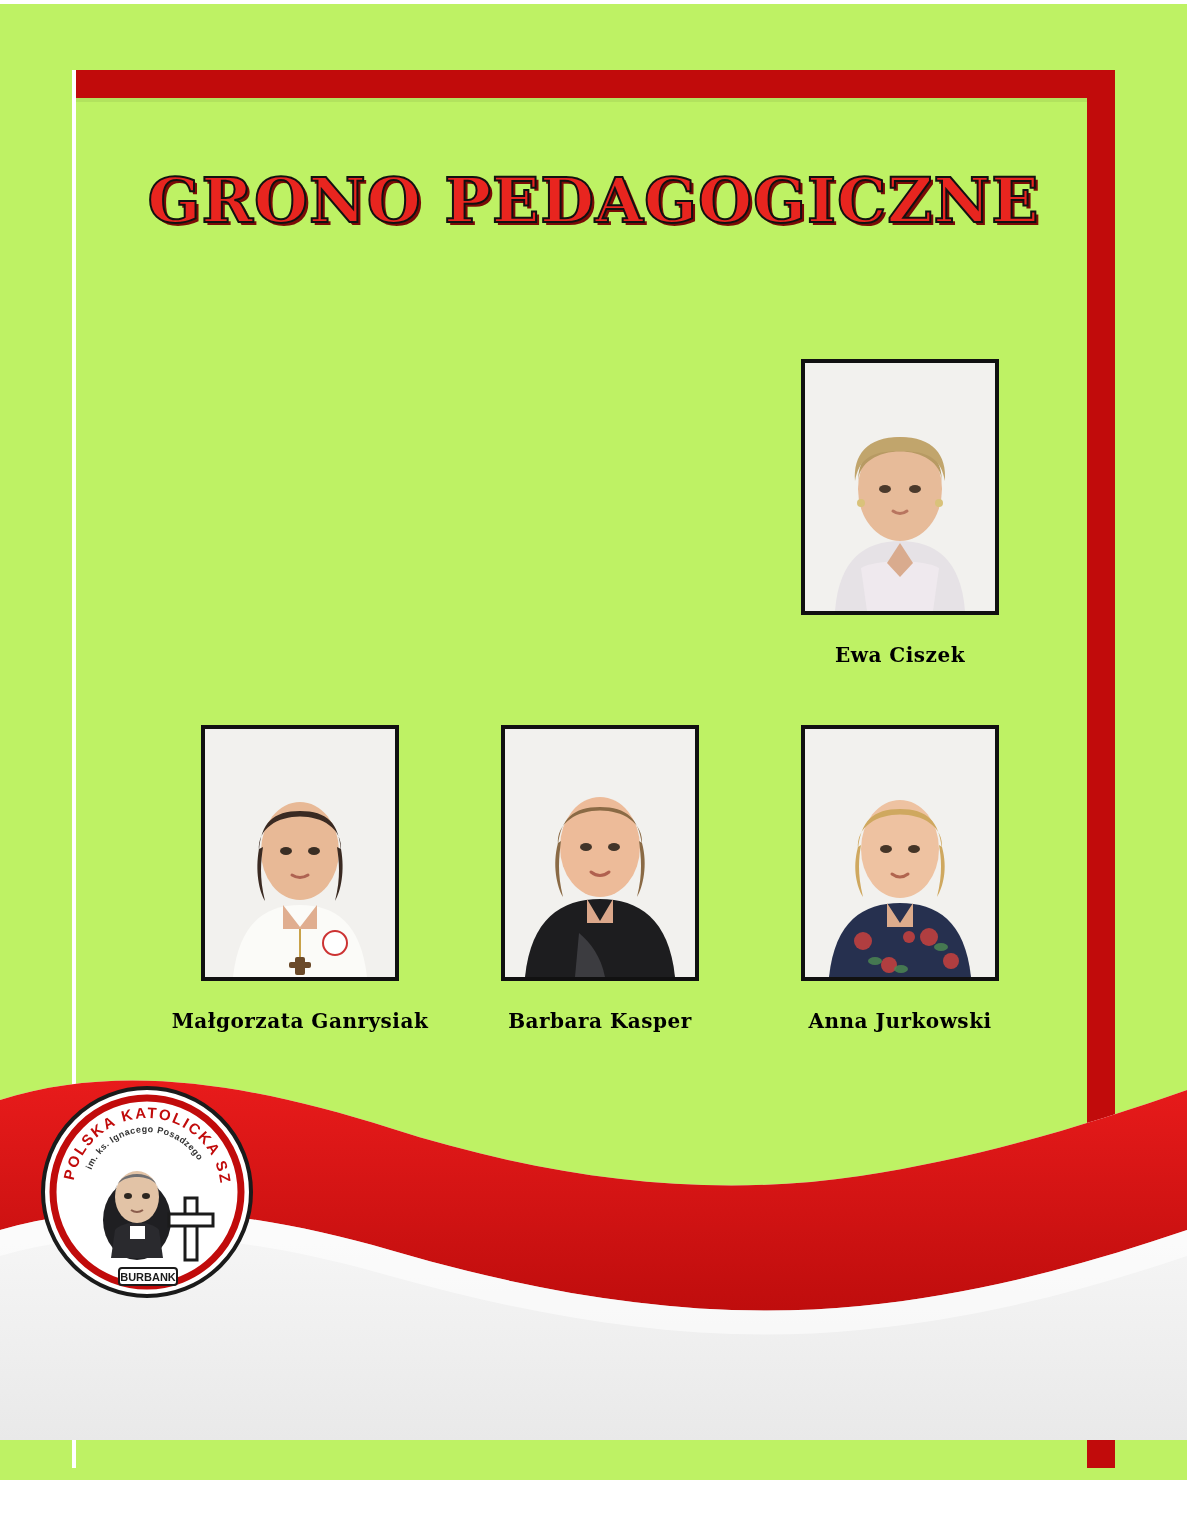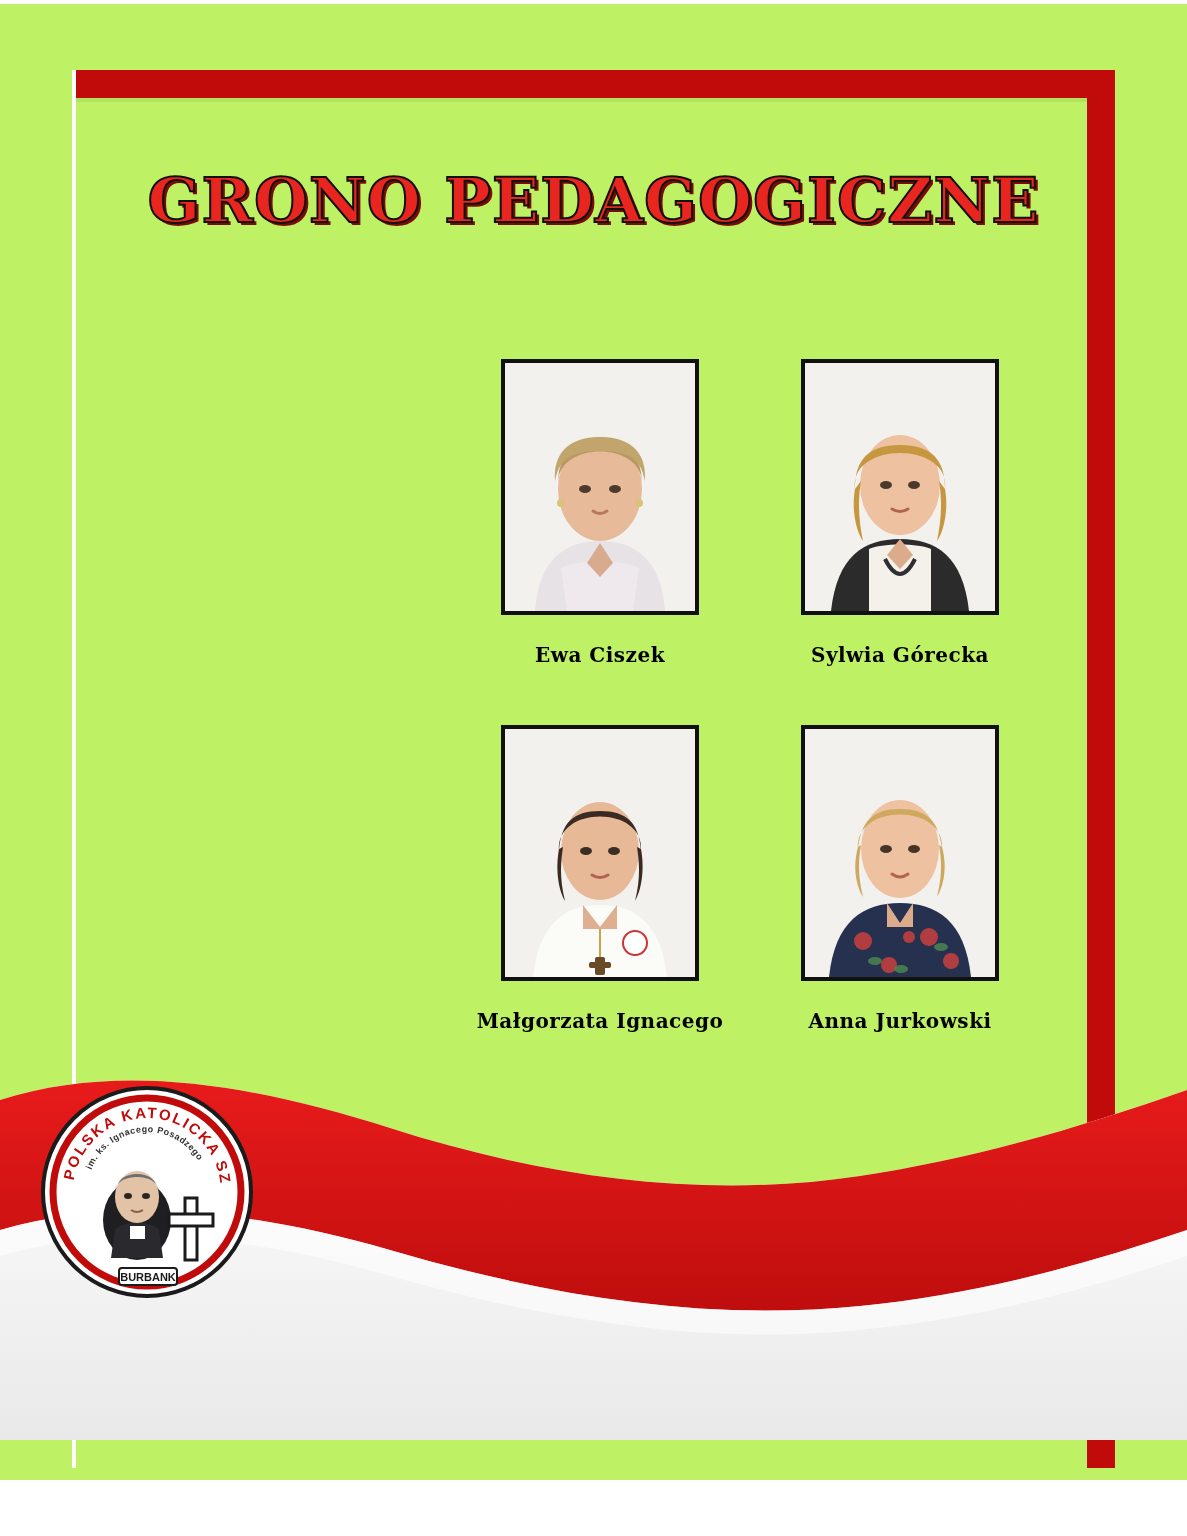--- a/index.html
+++ b/index.html
@@ -164,39 +164,20 @@
             <ellipse cx="110" cy="126" rx="6" ry="4" fill="#4c3a2c"></ellipse>
             <path d="M88 148 Q95 153 102 148" stroke="#b8755f" stroke-width="3" fill="none" stroke-linecap="round"></path>
             <circle cx="56" cy="140" r="4" fill="#d9c27a"></circle>
             <circle cx="134" cy="140" r="4" fill="#d9c27a"></circle>
           </svg>
         </div>
         <div class="name">Ewa Ciszek</div>
       </div>
 
 
-      <div class="cell">
-        <div class="photo-frame">
-          <svg viewBox="0 0 190 248" preserveAspectRatio="xMidYMid slice" aria-hidden="true">
-            <rect x="0" y="0" width="190" height="248" fill="#f2f1ee"></rect>
-            <path d="M26 248 C32 194 58 176 95 176 C132 176 158 194 164 248 Z" fill="#2b2b2b"></path>
-            <path d="M64 186 C76 180 114 180 126 186 L126 248 L64 248 Z" fill="#f4f1ea"></path>
-            <path d="M95 176 L82 192 L95 206 L108 192 Z" fill="#dcab8c"></path>
-            <ellipse cx="95" cy="122" rx="40" ry="50" fill="#eec1a0"></ellipse>
-            <path d="M50 126 C44 78 146 78 140 126 C140 96 126 82 95 82 C64 82 50 96 50 126 Z" fill="#c6973f"></path>
-            <path d="M50 126 C46 148 52 170 58 178 C52 150 54 130 56 118 Z" fill="#c6973f"></path>
-            <path d="M140 126 C144 148 138 170 132 178 C138 150 136 130 134 118 Z" fill="#c6973f"></path>
-            <ellipse cx="81" cy="122" rx="6" ry="4" fill="#4a3a2b"></ellipse>
-            <ellipse cx="109" cy="122" rx="6" ry="4" fill="#4a3a2b"></ellipse>
-            <path d="M87 146 Q95 151 103 146" stroke="#b06552" stroke-width="3" fill="none" stroke-linecap="round"></path>
-            <path d="M80 196 Q95 226 110 196" stroke="#2f2f33" stroke-width="4" fill="none"></path>
-          </svg>
-        </div>
-        <div class="name">Sylwia Górecka</div>
-      </div>
 
     </div>
 
     <div class="row">
 
       <div class="cell">
         <div class="photo-frame">
           <svg viewBox="0 0 190 248" preserveAspectRatio="xMidYMid slice" aria-hidden="true">
             <rect x="0" y="0" width="190" height="248" fill="#f2f1ee"></rect>
             <path d="M28 248 C34 194 60 176 95 176 C130 176 156 194 162 248 Z" fill="#fbfbf8"></path>
@@ -207,23 +188,41 @@
             <path d="M136 120 C140 142 136 162 130 172 C136 148 134 132 132 118 Z" fill="#3a2a22"></path>
             <ellipse cx="81" cy="122" rx="6" ry="4" fill="#3a2e24"></ellipse>
             <ellipse cx="109" cy="122" rx="6" ry="4" fill="#3a2e24"></ellipse>
             <path d="M87 146 Q95 151 103 146" stroke="#ae6352" stroke-width="3" fill="none" stroke-linecap="round"></path>
             <path d="M95 200 L95 232" stroke="#c9a24a" stroke-width="2"></path>
             <rect x="90" y="228" width="10" height="18" rx="2" fill="#6b4a2a"></rect>
             <rect x="84" y="233" width="22" height="6" rx="2" fill="#6b4a2a"></rect>
             <circle cx="130" cy="214" r="12" fill="#ffffff" stroke="#c33" stroke-width="2"></circle>
           </svg>
         </div>
-        <div class="name">Małgorzata Ignacego</div>
+        <div class="name">Małgorzata Ganrysiak</div>
       </div>
 
+      <div class="cell">
+        <div class="photo-frame">
+          <svg viewBox="0 0 190 248" preserveAspectRatio="xMidYMid slice" aria-hidden="true">
+            <rect x="0" y="0" width="190" height="248" fill="#f2f1ee"></rect>
+            <path d="M20 248 C26 190 56 170 95 170 C134 170 164 190 170 248 Z" fill="#1d1d1f"></path>
+            <path d="M82 170 L95 192 L108 170 L108 194 L82 194 Z" fill="#dba78a"></path>
+            <ellipse cx="95" cy="118" rx="40" ry="50" fill="#edbb99"></ellipse>
+            <path d="M53 116 C49 70 141 70 137 116 C134 90 122 78 95 78 C68 78 56 90 53 116 Z" fill="#8a6a45"></path>
+            <path d="M53 114 C47 136 52 158 58 168 C52 144 54 128 56 112 Z" fill="#8a6a45"></path>
+            <path d="M137 114 C143 136 138 158 132 168 C138 144 136 128 134 112 Z" fill="#8a6a45"></path>
+            <ellipse cx="81" cy="118" rx="6" ry="4" fill="#42352a"></ellipse>
+            <ellipse cx="109" cy="118" rx="6" ry="4" fill="#42352a"></ellipse>
+            <path d="M86 143 Q95 150 104 143" stroke="#b0604f" stroke-width="3" fill="none" stroke-linecap="round"></path>
+            <path d="M74 204 C86 214 96 228 100 248 L70 248 Z" fill="#3c3c40"></path>
+          </svg>
+        </div>
+        <div class="name">Barbara Kasper</div>
+      </div>
 
       <div class="cell">
         <div class="photo-frame">
           <svg viewBox="0 0 190 248" preserveAspectRatio="xMidYMid slice" aria-hidden="true">
             <rect x="0" y="0" width="190" height="248" fill="#f2f1ee"></rect>
             <path d="M24 248 C30 192 58 174 95 174 C132 174 160 192 166 248 Z" fill="#26304f"></path>
             <g fill="#c0403f" opacity="0.9">
               <circle cx="58" cy="212" r="9"></circle>
               <circle cx="84" cy="236" r="8"></circle>
               <circle cx="124" cy="208" r="9"></circle>

